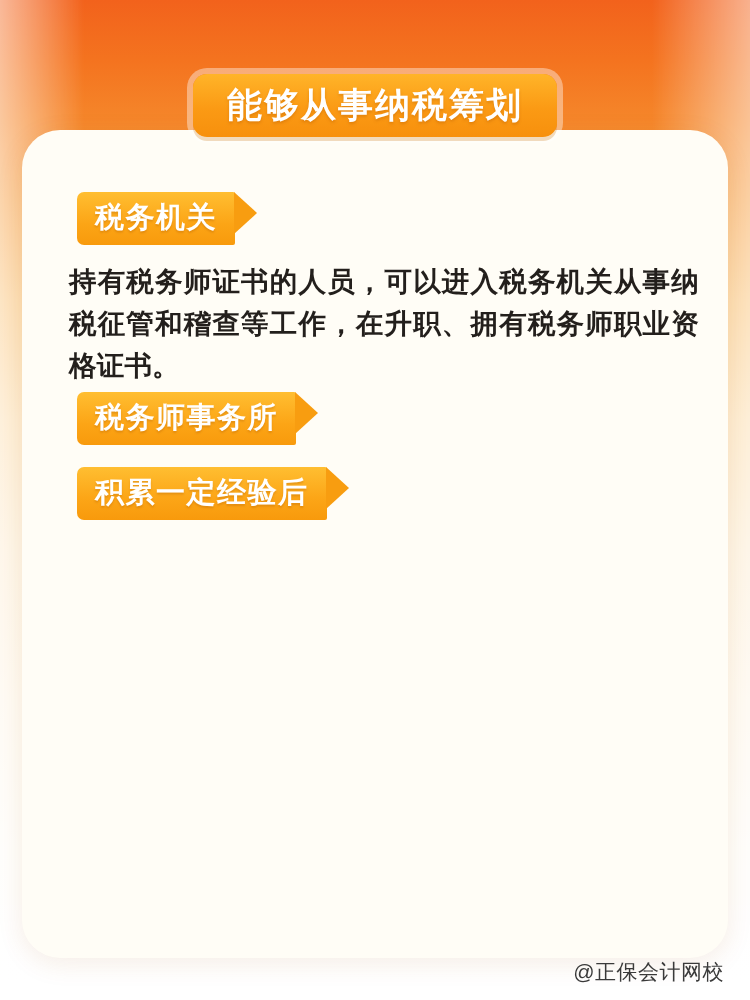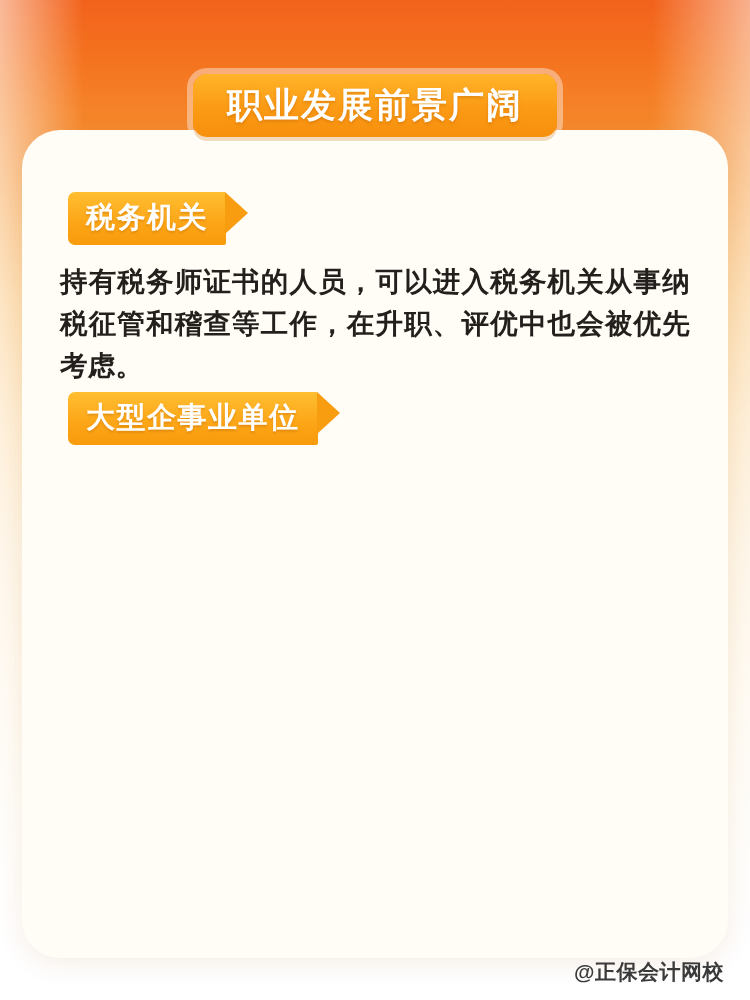--- a/index.html
+++ b/index.html
@@ -81,21 +81,21 @@
     color: #ffffff;
     letter-spacing: 2px;
     line-height: 1;
     text-shadow: 0 2px 3px rgba(180,90,0,0.35);
     white-space: nowrap;
   }
 
   
   #content {
     position: absolute;
-    left: 0; top: 0;
+    left: 9px; top: 0;
     width: 706px;
     padding: 62px 34px 0 34px;
   }
   .section { margin-bottom: 6px; }
 
   .tag-wrap {
     position: relative;
     display: inline-block;
     margin-left: 12px;
     margin-bottom: 16px;
@@ -134,21 +134,21 @@
     text-align: justify;
     padding: 0 4px;
   }
 
   
   #watermark {
     position: absolute;
     right: 26px;
     bottom: 14px;
     font-size: 21px;
-    font-weight: bold;
+    font-weight: normal;
     color: #3a3a3a;
     letter-spacing: 0.5px;
     white-space: nowrap;
   }
 </style>
 </head>
 <body>
 
 <div id="bg">
   <div id="bg-left-glow"></div>
@@ -158,33 +158,37 @@
 
 <div id="card">
 
   <div id="content">
 
     <div class="section">
       <div class="tag-wrap">
         <span class="tag">税务机关</span>
         <span class="tag-arrow"></span>
       </div>
-      <p class="body-text">持有税务师证书的人员，可以进入税务机关从事纳税征管和稽查等工作，在升职、评优中也会被优先考虑。</p>
-    </div>
-
-    <div class="section">
+      <p class="body-text">持有税务师证书的人员，可以进入税务机关从事纳税征管和稽查等工作，在升职、拥有税务师职业资格证书。</p>
     </div>
 
     <div class="section">
       <div class="tag-wrap">
-        <span class="tag">大型企事业单位</span>
+        <span class="tag">税务师事务所</span>
+        <span class="tag-arrow"></span>
+      </div>
+    </div>
+
+    <div class="section">
+      <div class="tag-wrap">
+        <span class="tag">积累一定经验后</span>
         <span class="tag-arrow"></span>
       </div>
     </div>
 
   </div>
 </div>
 
 <div id="title-banner">
-  <div id="title-text">职业发展前景广阔</div>
+  <div id="title-text">能够从事纳税筹划</div>
 </div>
 
 <div id="watermark">@正保会计网校</div>
 
 </body></html>

